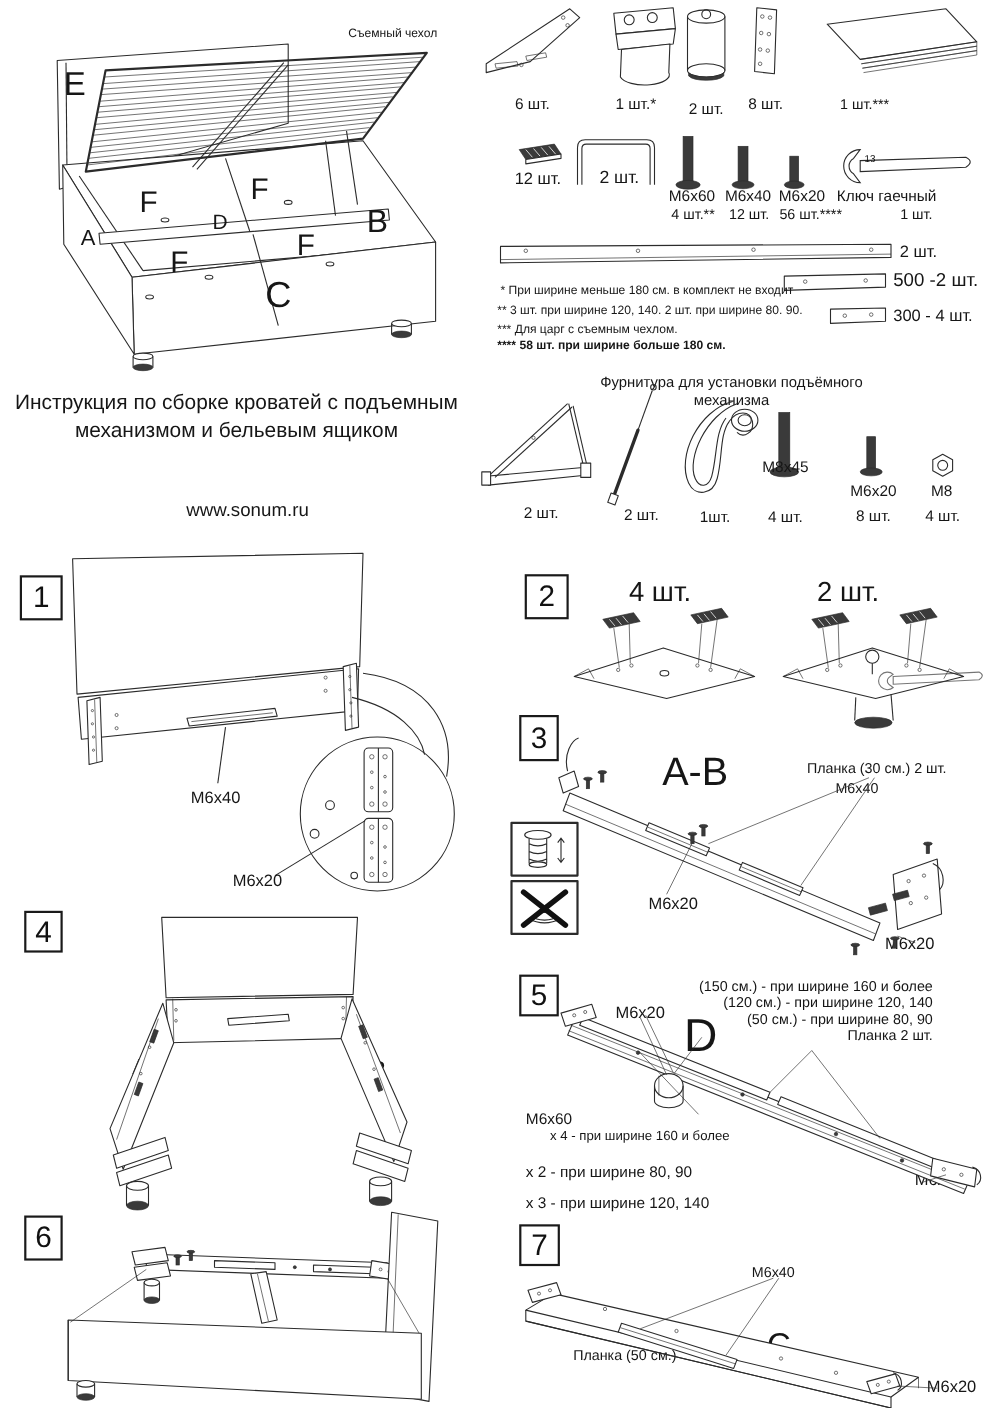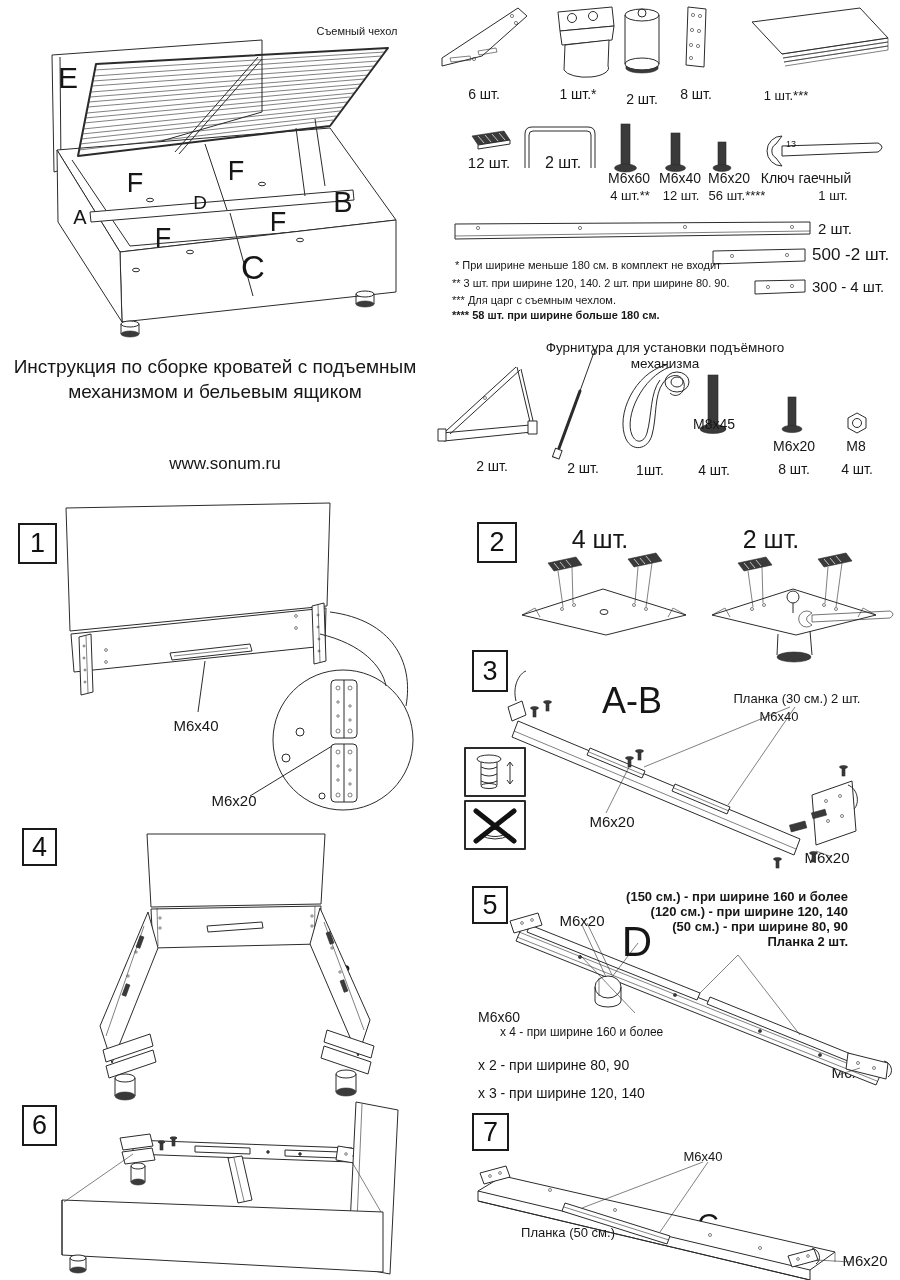--- a/index.html
+++ b/index.html
@@ -2,21 +2,21 @@
 <html><head>
 <meta charset="utf-8">
 <style>
   html,body{margin:0;padding:0;background:#fff;}
   #page{position:relative;width:900px;height:1280px;background:#fff;overflow:hidden;
         font-family:"Liberation Sans",sans-serif;color:#161616;}
   .abs{position:absolute;overflow:visible;}
   .lbl{position:absolute;font-family:"Liberation Sans",sans-serif;color:#161616;
        white-space:nowrap;transform:translate(-50%,-50%);line-height:1.15;}
   .lft{transform:translate(0,-50%);}
-  .rgt{transform:translate(-100%,-50%);text-align:center;font-weight:bold;}
+  .rgt{transform:translate(-100%,-50%);text-align:center;}
   .ctrblk{transform:none;text-align:center;white-space:normal;}
   .stepbox{position:absolute;border:2px solid #1a1a1a;background:#fff;display:flex;
            align-items:center;justify-content:center;font-size:27px;color:#111;}
   
   .s{stroke:#2b2b2b;fill:none;stroke-width:1;}
   .s2{stroke:#2b2b2b;fill:none;stroke-width:2;stroke-linejoin:round;}
   .sw{stroke:#2b2b2b;fill:#fff;stroke-width:1;stroke-linejoin:round;}
   .sd{stroke:#2b2b2b;fill:#3a3a3a;stroke-width:.6;}
   .th{stroke:#2b2b2b;fill:none;stroke-width:.6;}
   .thk{stroke:#2b2b2b;fill:none;stroke-width:3;stroke-linecap:round;}

